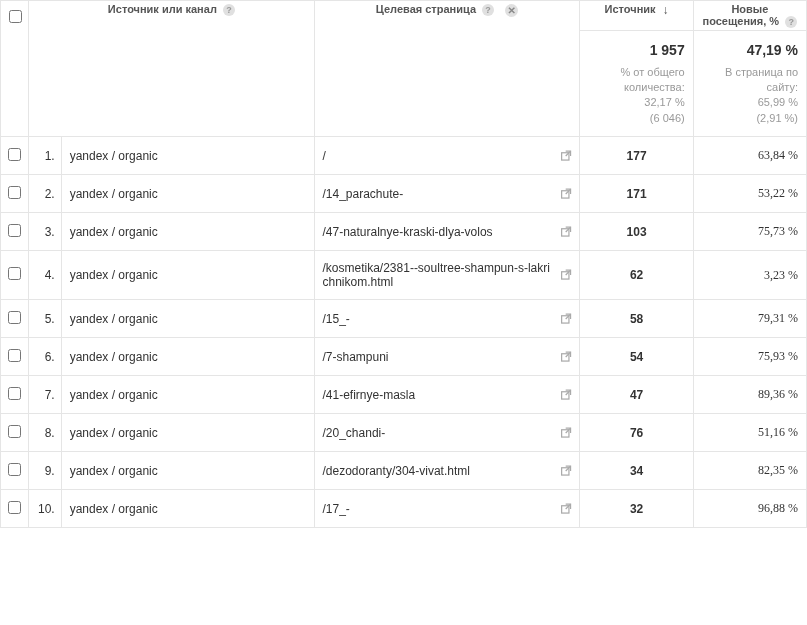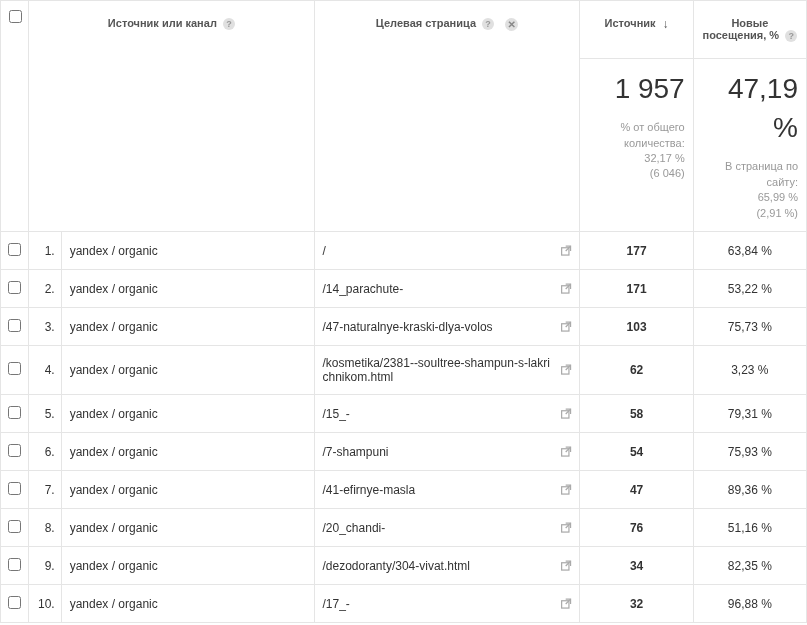--- a/index.html
+++ b/index.html
@@ -17,21 +17,21 @@
     table-layout: fixed;
   }
   th, td {
     border: 1px solid #e5e5e5;
     vertical-align: top;
   }
   thead th {
     background: #fff;
     font-weight: bold;
     text-align: center;
-    padding: 16px 6px;
+    padding: 2px 6px;
     font-size: 11px;
     color: #555;
   }
   .col-chk { width: 28px; }
   .col-num { width: 32px; }
   .col-src { width: 250px; }
   .col-page { width: 263px; }
   .col-visits { width: 112px; }
   .col-newv { width: 112px; }
   .help-icon {
@@ -70,40 +70,40 @@
     vertical-align: middle;
   }
   .summary-row td {
     padding: 10px 8px;
     text-align: right;
     font-size: 11px;
     color: #999;
     line-height: 1.4;
   }
   .summary-big {
-    font-size: 28px;
+    font-size: 14px;
     color: #333;
     display: block;
-    margin-bottom: 12px;
-    font-weight: normal;
+    margin-bottom: 4px;
+    font-weight: bold;
   }
   tbody.data-rows td {
     padding: 10px 8px;
     font-size: 12px;
     color: #333;
     vertical-align: middle;
   }
   tbody.data-rows tr { height: 38px; }
   .cell-chk { text-align: center; padding: 10px 4px !important; }
   .cell-chk input { margin: 0; }
   .cell-num { text-align: right; color: #666; padding-right: 6px !important; }
   .cell-src { color: #555; margin-left: 44px; }
   .cell-page { color: #555; position: relative; padding-right: 28px !important; word-break: break-all; }
   .cell-visits { text-align: center; font-weight: bold; }
-  .cell-newv { text-align: center; color: #333; }
+  .cell-newv { text-align: right; color: #333; font-family: Liberation Serif, serif; }
   .ext-link-icon {
     position: absolute;
     right: 6px;
     top: 50%;
     transform: translateY(-50%);
     color: #aaa;
     cursor: pointer;
   }
   .ext-link-icon svg { width: 13px; height: 13px; display: block; }
   .th-inner { position: relative; }

